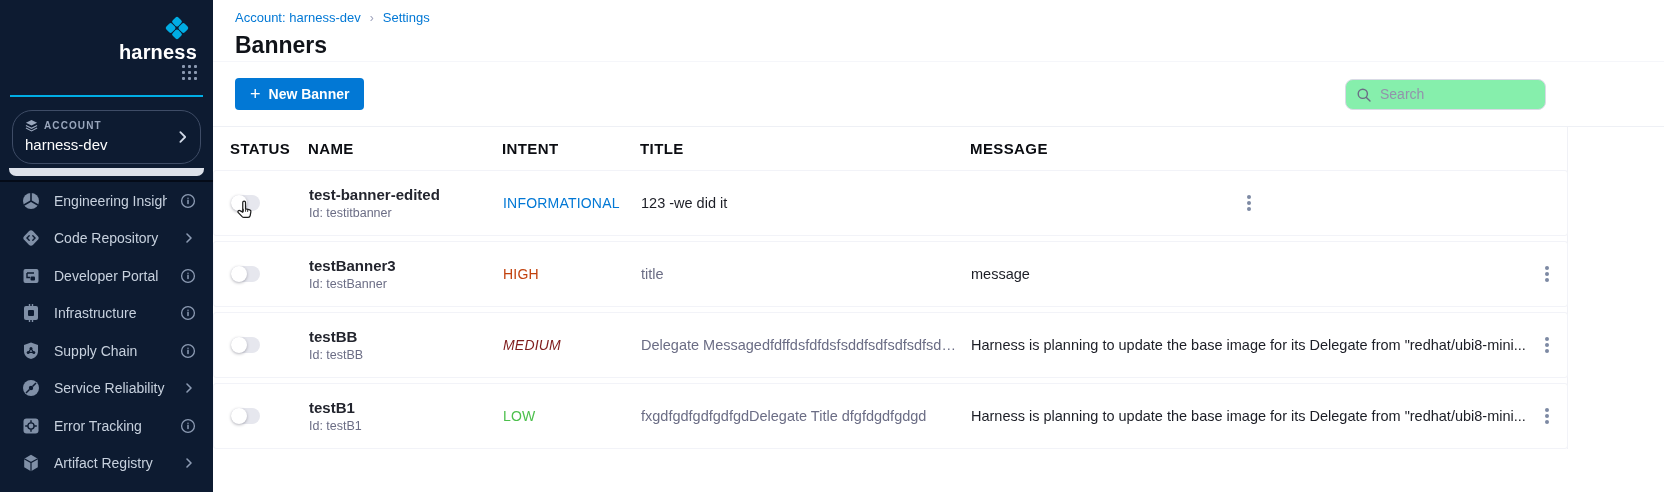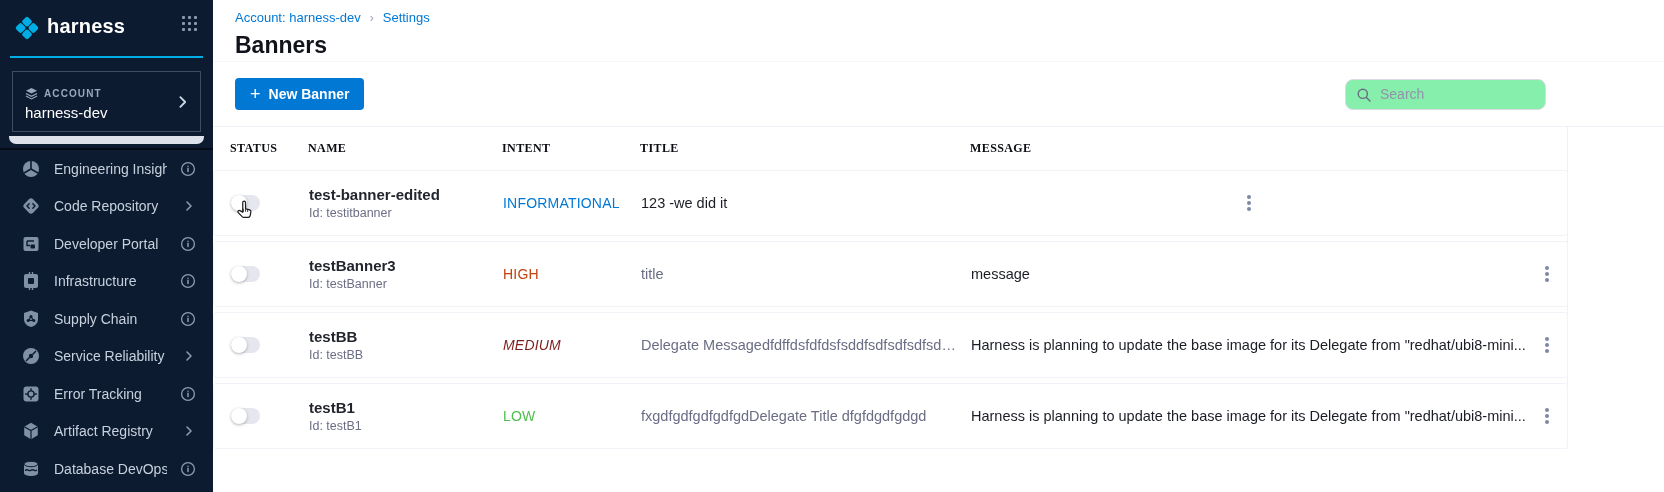--- a/index.html
+++ b/index.html
@@ -6,28 +6,28 @@
   html,body { margin:0; padding:0; }
   body {
     width:1664px; height:492px; overflow:hidden;
     font-family:"Liberation Sans","DejaVu Sans",sans-serif;
     background:#ffffff;
   }
   .app { display:flex; width:1664px; height:492px; }
 
   
   .sidebar { width:213px; min-width:213px; height:100%; background:#0D1B31; position:relative; overflow:hidden; }
-  .logo-row { display:flex; align-items:flex-start; padding:15px 16px 12px 14px; }
+  .logo-row { display:flex; align-items:flex-end; padding:15px 16px 12px 14px;flex-direction:column; }
   .logo-mark { margin-right:7px; display:flex; }
   .logo-text { color:#ffffff; font-size:20px; font-weight:700; letter-spacing:.2px; flex:1; }
   .apps-grid { width:16px; height:16px; display:inline-block; padding:1px; cursor:pointer; }
   .grid-dot { display:block; width:3px; height:3px; background:#8A99B0; border-radius:1px;
     box-shadow:6px 0 0 #8A99B0,12px 0 0 #8A99B0,0 6px 0 #8A99B0,6px 6px 0 #8A99B0,12px 6px 0 #8A99B0,0 12px 0 #8A99B0,6px 12px 0 #8A99B0,12px 12px 0 #8A99B0; }
   .blue-rule { height:2px; background:#00ADE4; margin:3px 10px 0 10px; }
-  .account-box { margin:13px 12px 0 12px; border:1px solid #3E4C66; border-radius:0; padding:15px 12px 10px 12px; position:relative; cursor:pointer; }
+  .account-box { margin:13px 12px 0 12px; border:1px solid #3E4C66; border-radius:20px; padding:8px 12px 10px 12px; position:relative; cursor:pointer; }
   .account-label-row { display:flex; align-items:center; gap:6px; }
   .account-label { color:#9AA7BD; font-size:10px; letter-spacing:1.1px; font-weight:700; }
   .account-name { color:#FDFDFD; font-size:15px; margin-top:4px; }
   .account-chevron { position:absolute; right:10px; top:50%; transform:translateY(-50%); display:flex; }
   .scroll-remnant { height:8px; margin:4px 9px 0 9px; background:#DCE1EA; border-radius:0 0 7px 7px; }
   .side-divider { height:2px; background:#040B18; margin-top:4px; }
   .nav { padding-top:0; }
   .nav-item { display:flex; align-items:center; height:37.5px; padding:0 17px 0 21px; gap:13px; cursor:pointer; }
   .nav-ic { display:flex; width:20px; justify-content:center; }
   .nav-label { color:#C7D1DE; font-size:14px; flex:1; white-space:nowrap; overflow:hidden; }
@@ -44,21 +44,21 @@
   .btn-primary { display:inline-flex; align-items:center; gap:8px; background:#0278D5; color:#fff; border:none; border-radius:4px; height:32px; padding:0 15px; font-size:14px; font-weight:700; font-family:inherit; cursor:pointer; }
   .btn-plus { font-size:18px; font-weight:400; line-height:1; margin-top:-1px; }
   .search-wrap { position:relative; }
   .search-input { width:201px; height:31px; border:1px solid #D9DAE5; border-radius:8px; padding:0 10px 0 34px; font-size:14px; color:#22222A; font-family:inherit; outline:none; background:#86efac; }
   .search-input::placeholder { color:#9293AB; }
   .search-icon { position:absolute; left:11px; top:8px; display:flex; }
 
   .table-area { width:1355px; border-right:1px solid #F0F1F6; }
   .thead, .trow { display:grid; grid-template-columns:78px 194px 138px 330px 1fr 40px; align-items:center; padding-left:17px; width:1355px; }
   .thead { height:43px; }
-  .th { font-size:12px; font-weight:700; color:#0B0D12; letter-spacing:.4px;font-family:Liberation Serif, serif; }
+  .th { font-size:15px; font-weight:700; color:#0B0D12; letter-spacing:.4px; }
   .trow { height:66px; background:#fff; border:1px solid #F2F3F8; border-radius:3px; margin-bottom:5px; cursor:pointer; }
   .toggle { width:29px; height:16px; background:#E6E7EE; border-radius:9px; position:relative; cursor:pointer; }
   .knob { width:16px; height:16px; background:#fff; border-radius:50%; position:absolute; left:0; top:0; box-shadow:0 1px 3px rgba(40,41,61,.35); }
   .row-name { font-size:15px; font-weight:600; color:#23252E; margin-bottom:3px; }
   .row-id { font-size:12.5px; color:#6B6D85; }
   .cell-intent { font-size:14px; font-weight:500; letter-spacing:.2px; }
   .cell-title { font-size:14.5px; color:#6B6D85; white-space:nowrap; overflow:hidden; text-overflow:ellipsis; padding-right:12px; }
   .cell-message { font-size:14.5px; color:#1C1E26; white-space:nowrap; overflow:hidden; text-overflow:ellipsis; }
   .cell-menu { display:flex; justify-content:center; }
   .kebab { width:4px; height:4px; border-radius:50%; background:#7D89A3; box-shadow:0 -6px 0 #7D89A3,0 6px 0 #7D89A3; cursor:pointer; }

